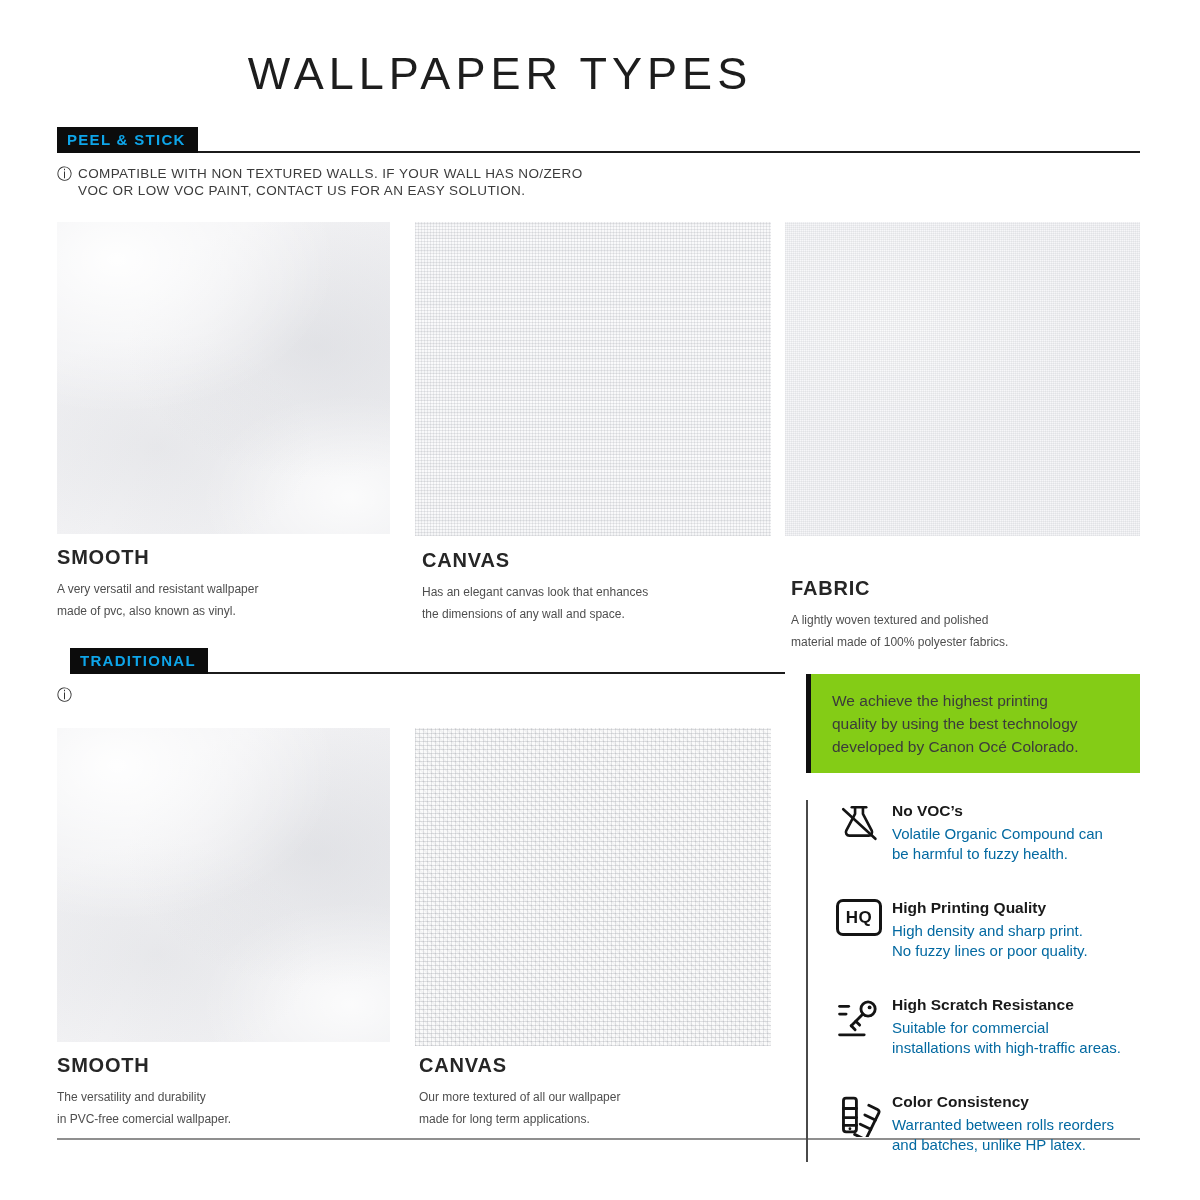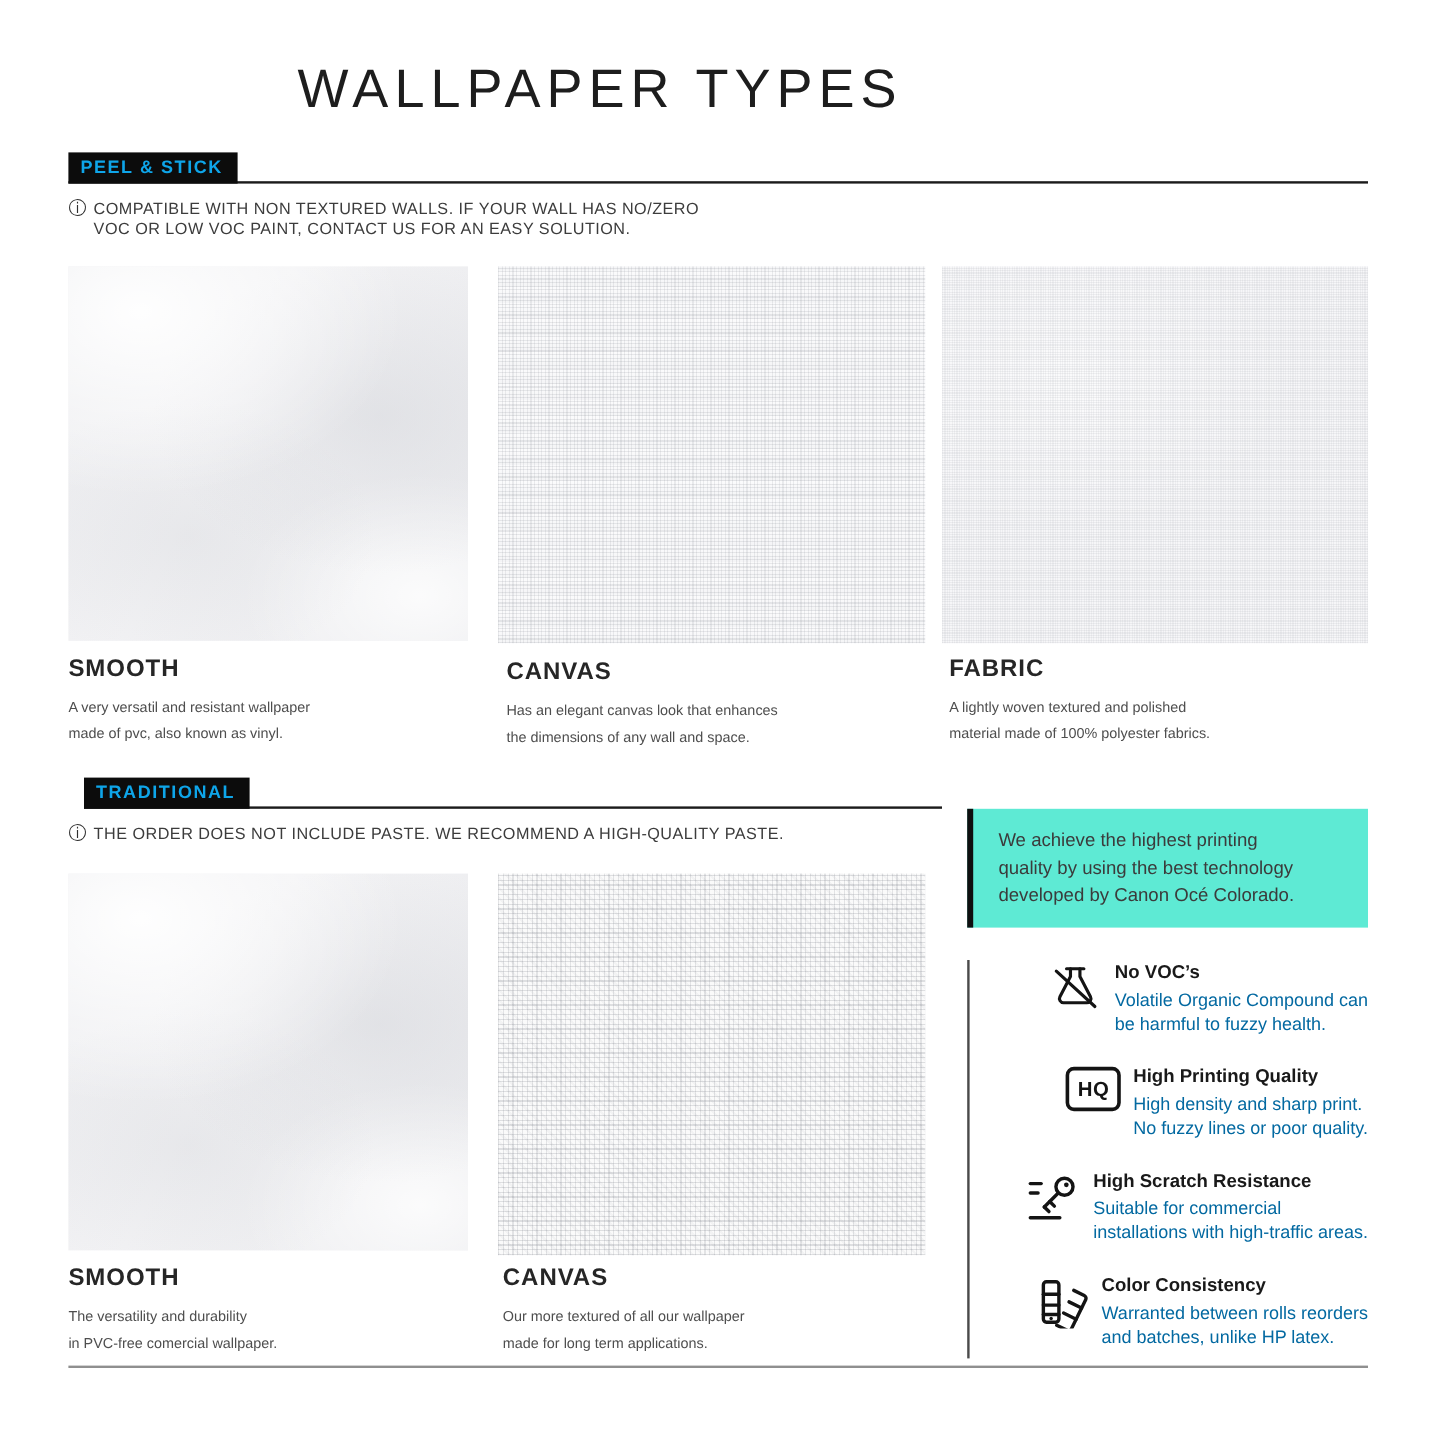--- a/index.html
+++ b/index.html
@@ -65,30 +65,30 @@
   .caption { position:absolute; }
   .caption .swatch-title { font-size:20px; font-weight:700; letter-spacing:0.8px; color:#262626; margin-bottom:9px; }
   .caption .line { display:block; font-size:12px; color:#4e4e4e; line-height:22px; }
 
   
   .bottom-rule { position:absolute; border-top:2px solid #8f8f8f; }
 
   
   .highlight-box {
     position:absolute; left:806px; top:674px; width:334px;
-    background:#5eead4; border-left:5px solid #0f0f0f;
+    background:#84cc16; border-left:5px solid #0f0f0f;
     padding:15px 20px 15px 21px;
   }
   .highlight-box .line { display:block; font-size:15.5px; line-height:23px; color:#3b3b3b; }
 
   .features {
     position:absolute; left:806px; top:800px; width:334px;
     border-left:2px solid #4a4a4a;
-    display:flex; flex-direction:column; gap:26px;
-    padding:2px 0 8px 0; min-height:318px;align-items:flex-end;
+    display:flex; flex-direction:column; gap:36px;
+    padding:2px 0 8px 0; min-height:318px;
   }
   .feature { display:flex; align-items:flex-start; gap:10px; padding-left:28px; }
   .feature .icon-box { width:46px; min-width:46px; display:flex; justify-content:center; }
   .feature .f-title { font-size:15.5px; font-weight:700; color:#191919; margin-bottom:4px; }
   .feature .line { display:block; font-size:15px; line-height:19.5px; color:#0369a1; }
   .hq-badge {
     width:60px; height:37px; border:3px solid #141414; border-radius:7px;
     display:flex; align-items:center; justify-content:center;
     font-size:17px; font-weight:700; letter-spacing:0.5px; color:#141414;
   }
@@ -120,35 +120,32 @@
   <div class="caption" style="left:57px; top:546px; width:330px;">
     <div class="swatch-title">SMOOTH</div>
     <span class="line">A very versatil and resistant wallpaper</span>
     <span class="line">made of pvc, also known as vinyl.</span>
   </div>
   <div class="caption" style="left:422px; top:549px; width:350px;">
     <div class="swatch-title">CANVAS</div>
     <span class="line">Has an elegant canvas look that enhances</span>
     <span class="line">the dimensions of any wall and space.</span>
   </div>
-  <div class="caption" style="left:791px; top:546px; width:350px;">
+  <div class="caption" style="left:791px; top:577px; width:350px;">
     <div class="swatch-title">FABRIC</div>
     <span class="line">A lightly woven textured and polished</span>
     <span class="line">material made of 100% polyester fabrics.</span>
   </div>
 
   <div class="section-header" style="top:648px; left:57px; width:715px;margin-left:13px;">
     <span class="section-label">TRADITIONAL</span>
   </div>
 
   <div class="note" style="top:686px; left:57px; width:700px;">
     <span class="info-glyph">ⓘ</span>
-    <span>
-      <span class="line">THE ORDER DOES NOT INCLUDE PASTE. WE RECOMMEND A HIGH-QUALITY PASTE.</span>
-    </span>
   </div>
 
   <div class="swatch tex-smooth" style="left:57px; top:728px; width:333px; height:314px;"></div>
   <div class="swatch tex-canvas-rough" style="left:415px; top:728px; width:356px; height:318px;"></div>
 
   <div class="caption" style="left:57px; top:1054px; width:300px;">
     <div class="swatch-title">SMOOTH</div>
     <span class="line">The versatility and durability</span>
     <span class="line">in PVC-free comercial wallpaper.</span>
   </div>

